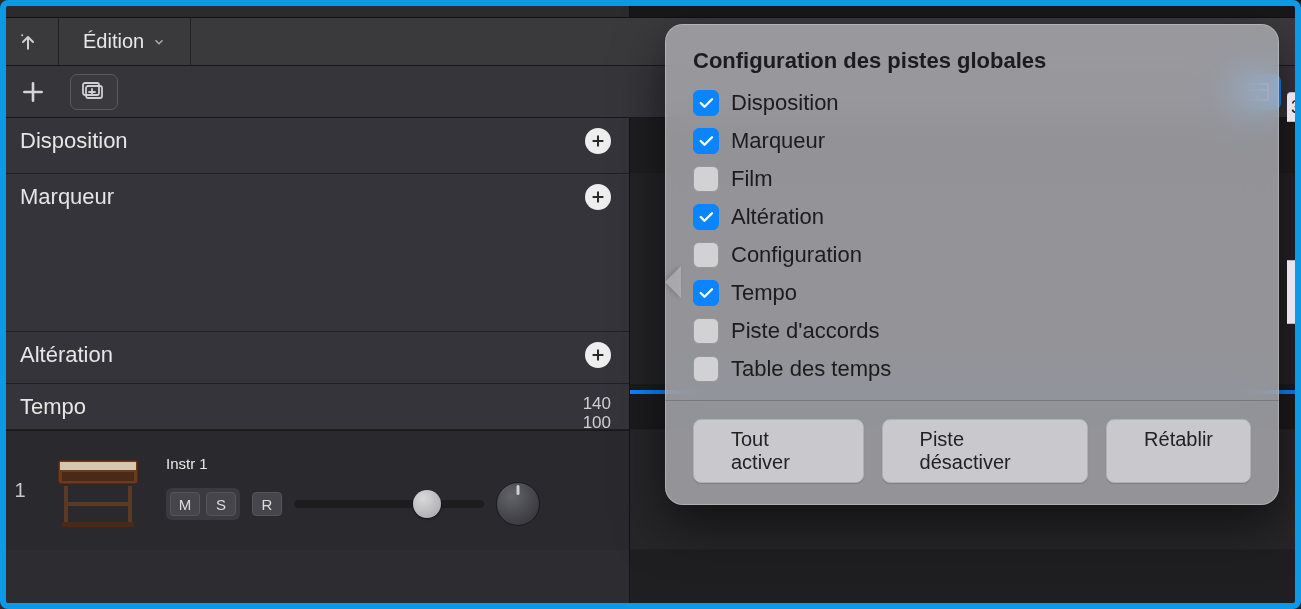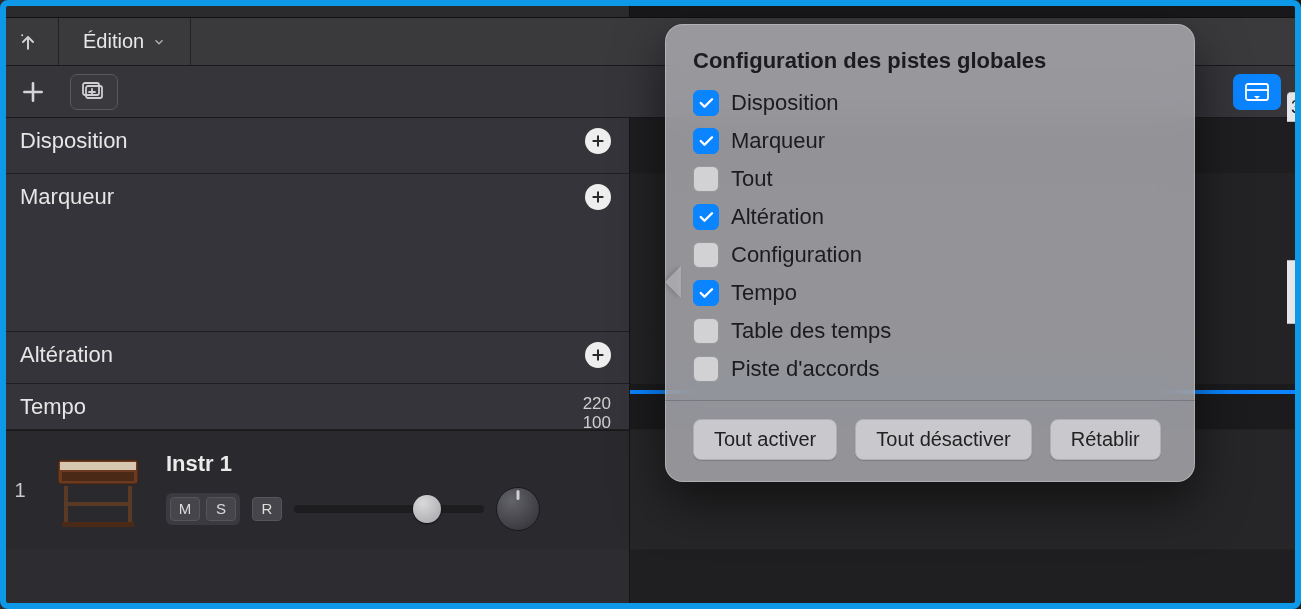--- a/index.html
+++ b/index.html
@@ -103,21 +103,21 @@
     background:#2a2a2e; border-top:1px solid #191919;
     padding: 8px 14px 8px 10px; gap:18px;
   }
   .track-index { color:#c9c9cb; font-size:20px; width:20px; text-align:center;}
   .inst-thumb {
     width:100px; height:86px;
     display:flex; align-items:center; justify-content:center;
   }
   .inst-thumb svg{width:92px;height:78px;}
   .track-meta { display:flex; flex-direction:column; gap:10px; flex:1; }
-  .track-name { color:#eaeaea; font-size:22px; font-weight:700;}
+  .track-name { color:#eaeaea; font-size:15px; font-weight:400;}
   .controls-row{ display:flex; align-items:center; gap:12px;}
   .msr-group{ display:flex; gap:6px; background:#3a3a40; padding:4px; border-radius:6px;}
   .msr-btn{
     width:30px; height:24px; border-radius:4px; background:#45454b; color:#ddd;
     display:flex; align-items:center; justify-content:center; font-size:15px; cursor:pointer;
     border:1px solid #55555b;
   }
   .r-btn{
     width:30px; height:24px; border-radius:4px; background:#45454b; color:#ddd;
     display:flex; align-items:center; justify-content:center; font-size:15px; cursor:pointer;
@@ -151,21 +151,21 @@
   .lane-alteration{height:52px; background:#232325;}
   .lane-tempo{height:46px; background:#1b1b1d;}
   .lane-tempo .tempo-line{
     position:absolute; left:0; right:0; top:6px; height:4px; background:#0a84ff;
   }
   .lane-track{height:120px; background:#262628;}
 
   
   .popover{
     position:absolute; left:665px; top:24px;
-    width:530px; padding: 24px 28px 22px 28px;
+    width:614px; padding: 24px 28px 22px 28px;
     background: rgba(180,180,184,0.78);
     backdrop-filter: blur(18px);
     border-radius:18px;
     box-shadow: 0 20px 50px rgba(0,0,0,.55), inset 0 0 0 1px rgba(255,255,255,.25);
     color:#1c1c1e;
   }
   .popover::before{
     content:""; position:absolute; left:-16px; top:242px;
     width:0;height:0; border:16px solid transparent; border-right-color:rgba(180,180,184,0.78);
     filter: drop-shadow(-2px 0 2px rgba(0,0,0,.2));
@@ -178,21 +178,21 @@
     background:#d2d2d5; display:flex; align-items:center; justify-content:center;
   }
   .checkbox.checked{ background:#0a84ff; border-color:#0a84ff;}
   .checkbox.checked svg{width:18px;height:18px;}
   .checkbox svg{display:none;}
   .checkbox.checked svg{display:block;}
   .popover hr{ border:none; border-top:1px solid rgba(0,0,0,.18); margin: 6px -28px 18px -28px;}
   .popover .btn-row{ display:flex; gap:18px;}
   .pill-btn{
     background:#c9c9cd; border:1px solid #b0b0b4; border-radius:8px;
-    padding:8px 20px; font-size:20px; color:#222; cursor:pointer;
+    padding:8px 37px; font-size:20px; color:#222; cursor:pointer;
     box-shadow: 0 1px 1px rgba(0,0,0,.15);
   }
 
   
   .edge-badge-1, .edge-badge-2 {
     position:absolute; right:0; background:#e6e6ea; color:#222;
     font-size:18px; display:flex; align-items:center; padding:0 4px;
     border-top:1px solid #bcbcc0; border-bottom:1px solid #bcbcc0;
   }
   .edge-badge-1{ top:92px; height:30px; width:14px; border-top-left-radius:4px; }
@@ -272,21 +272,21 @@
       <span class="plus-circle">
         <svg viewBox="0 0 24 24" fill="none" stroke="#2a2a2d" stroke-width="3" stroke-linecap="round">
             <path d="M12 5v14M5 12h14"></path>
           </svg>
       </span>
     </div>
 
     <div class="gt-row row-tempo">
       <span class="label">Tempo</span>
       <div class="tempo-vals">
-        <div>220</div>
+        <div>140</div>
         <div>100</div>
       </div>
     </div>
 
     <div class="track-row">
       <div class="track-index">1</div>
       <div class="inst-thumb">
         <svg viewBox="0 0 92 78">
           <rect x="6" y="8" width="80" height="24" rx="3" fill="#6b3a20" stroke="#3d2011"></rect>
           <rect x="8" y="10" width="76" height="8" fill="#d6c8b0"></rect>
@@ -340,21 +340,21 @@
       <div class="check-row">
         <div class="checkbox checked">
           <svg viewBox="0 0 24 24" fill="none" stroke="#fff" stroke-width="3.2" stroke-linecap="round" stroke-linejoin="round">
             <path d="M5 12l5 5L20 7"></path>
           </svg>
         </div>
         <span>Marqueur</span>
       </div>
       <div class="check-row">
         <div class="checkbox"></div>
-        <span>Tout</span>
+        <span>Film</span>
       </div>
       <div class="check-row">
         <div class="checkbox checked">
           <svg viewBox="0 0 24 24" fill="none" stroke="#fff" stroke-width="3.2" stroke-linecap="round" stroke-linejoin="round">
             <path d="M5 12l5 5L20 7"></path>
           </svg>
         </div>
         <span>Altération</span>
       </div>
       <div class="check-row">
@@ -364,31 +364,31 @@
       <div class="check-row">
         <div class="checkbox checked">
           <svg viewBox="0 0 24 24" fill="none" stroke="#fff" stroke-width="3.2" stroke-linecap="round" stroke-linejoin="round">
             <path d="M5 12l5 5L20 7"></path>
           </svg>
         </div>
         <span>Tempo</span>
       </div>
       <div class="check-row">
         <div class="checkbox"></div>
+        <span>Piste d'accords</span>
+      </div>
+      <div class="check-row">
+        <div class="checkbox"></div>
         <span>Table des temps</span>
-      </div>
-      <div class="check-row">
-        <div class="checkbox"></div>
-        <span>Piste d'accords</span>
       </div>
     </div>
   <hr>
   <div class="btn-row">
     <div class="pill-btn">Tout activer</div>
-    <div class="pill-btn">Tout désactiver</div>
+    <div class="pill-btn">Piste désactiver</div>
     <div class="pill-btn">Rétablir</div>
   </div>
 </div>
 
 <div class="edge-badge-1">3</div>
 <div class="edge-badge-2"></div>
 
 <div class="frame"></div>
 
 </body></html>

